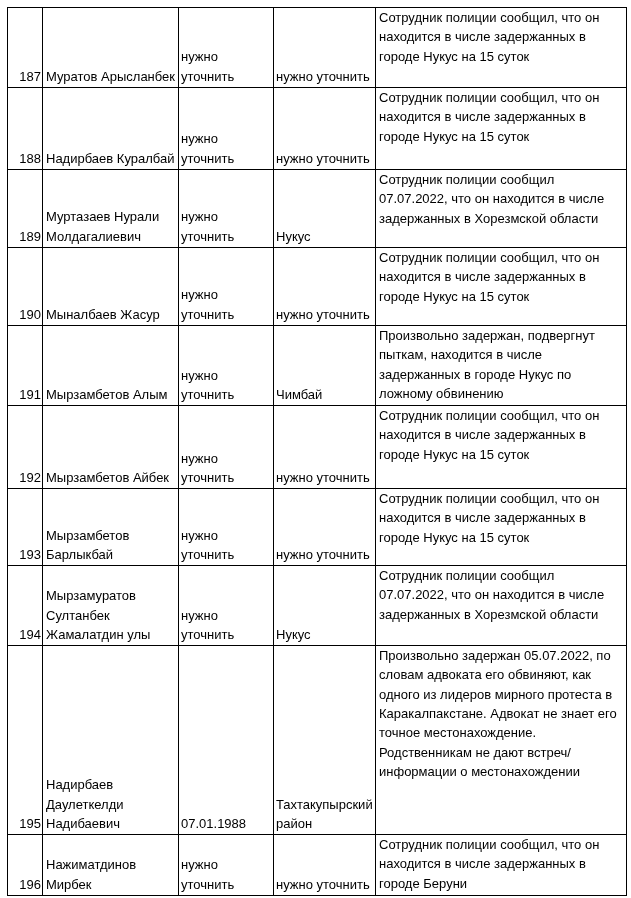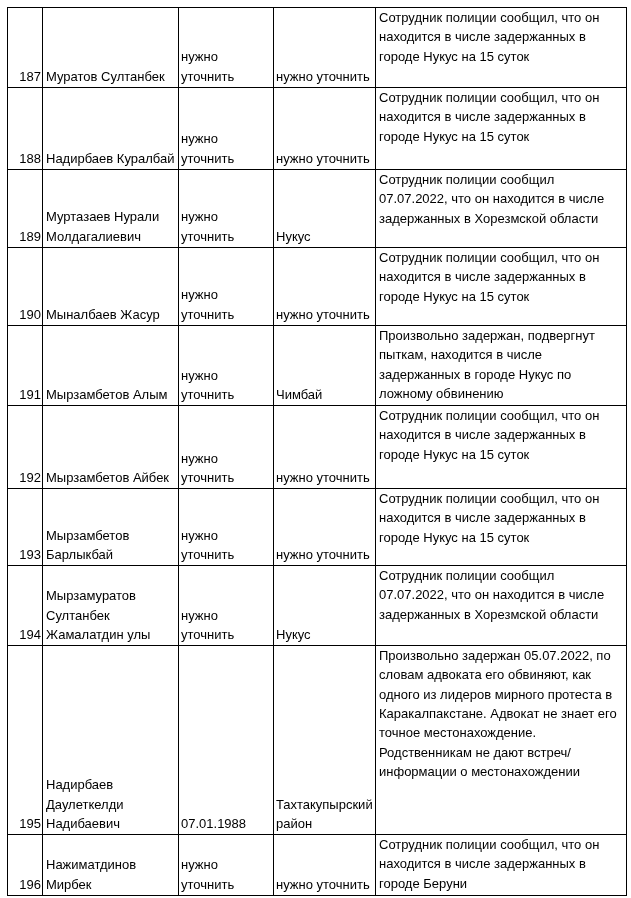--- a/index.html
+++ b/index.html
@@ -71,21 +71,21 @@
     <colgroup>
       <col style="width:35px">
       <col style="width:136px">
       <col style="width:95px">
       <col style="width:102px">
       <col style="width:251px">
     </colgroup>
     <tbody>
       <tr class="row-0">
         <td class="c-num">187</td>
-        <td class="c-name">Муратов Султанбек</td>
+        <td class="c-name">Муратов Арысланбек</td>
         <td class="c-dob">нужно уточнить</td>
         <td class="c-loc">нужно уточнить</td>
         <td class="c-status">Сотрудник полиции сообщил, что он находится в числе задержанных в городе Нукус на 15 суток</td>
       </tr>
       <tr class="row-1">
         <td class="c-num">188</td>
         <td class="c-name">Надирбаев Куралбай</td>
         <td class="c-dob">нужно уточнить</td>
         <td class="c-loc">нужно уточнить</td>
         <td class="c-status">Сотрудник полиции сообщил, что он находится в числе задержанных в городе Нукус на 15 суток</td>

